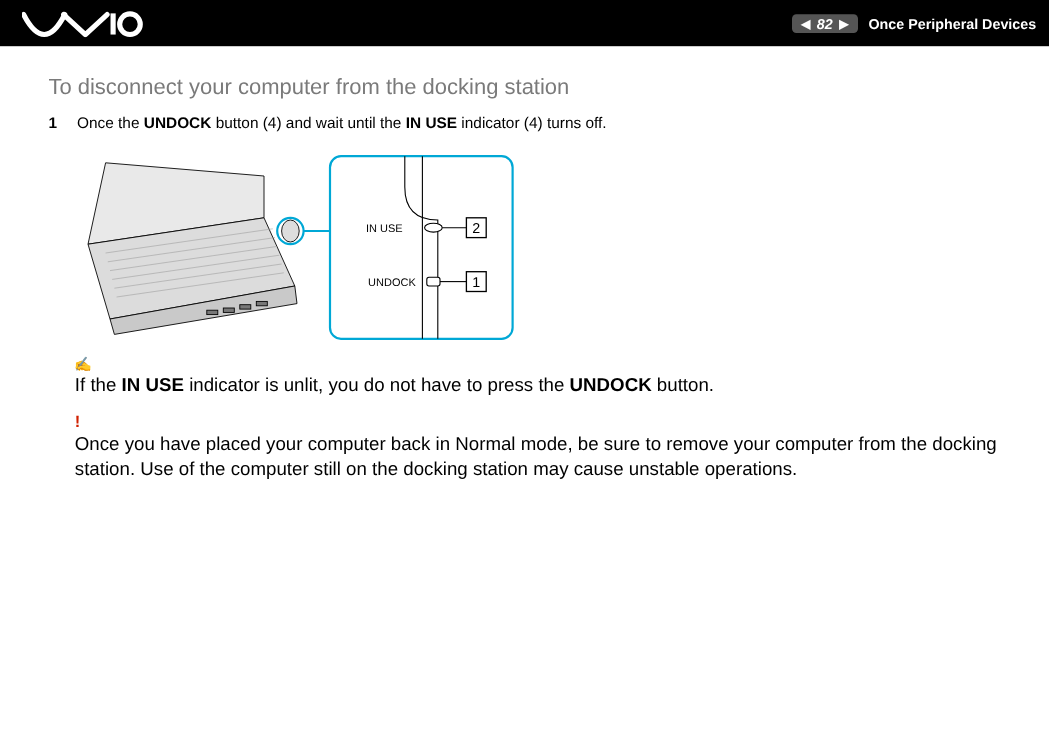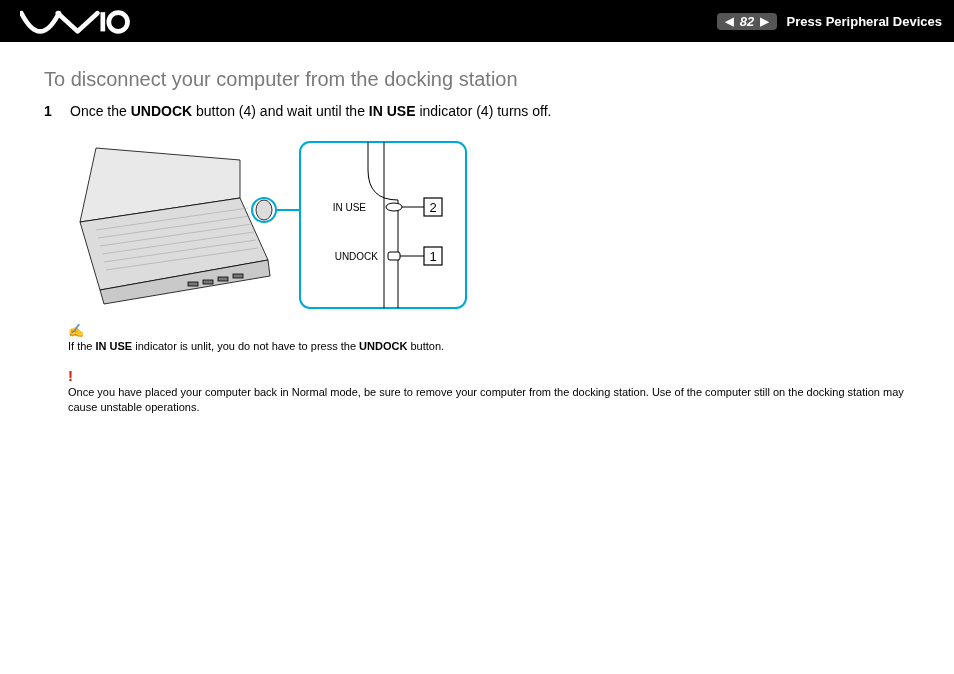--- a/index.html
+++ b/index.html
@@ -11,21 +11,21 @@
   .pager { display: flex; align-items: center; gap: 6px; font-style: italic; background: #555; border-radius: 4px; padding: 1px 8px; }
   .pager .tri { font-style: normal; font-size: 11px; cursor: pointer; }
   .content { padding: 26px 34px 0 44px; }
   .title { font-size: 20px; color: #7a7a7a; font-weight: 400; margin-bottom: 10px; }
   .step { font-size: 14px; line-height: 1.5; display: flex; gap: 14px; margin-bottom: 18px; }
   .step .num { font-weight: bold; min-width: 12px; }
   b { font-weight: bold; }
   .figure { margin: 0 0 14px 24px; display: flex; align-items: flex-start; gap: 0; }
   .note-icon { color: #00a0d0; font-size: 13px; margin-left: 24px; line-height: 1; }
   .warn-icon { color: #d02000; font-weight: bold; font-size: 15px; margin-left: 24px; line-height: 1; }
-  .para { font-size: 11px; line-height: 1.35; margin: 2px 0 14px 24px; font-family: Helvetica, Arial, sans-serif; font-stretch: condensed; }
+  .para { font-size: 17px; line-height: 1.35; margin: 2px 0 14px 24px; font-family: Helvetica, Arial, sans-serif; font-stretch: condensed; }
   .nlabel { font-family: Arial, sans-serif; font-size: 10px; fill: #000; }
   .boxnum { font-family: Arial, sans-serif; font-size: 13px; fill: #000; }
 </style>
 </head>
 <body>
 
 <div class="page">
   <div class="hdr">
     <div class="logo">
       <svg width="110" height="26" viewBox="0 0 210 50">
@@ -34,21 +34,21 @@
         <rect x="154" y="8" width="9" height="37" fill="#fff"></rect>
         <circle cx="188" cy="27" r="18" fill="none" stroke="#fff" stroke-width="9"></circle>
       </svg>
     </div>
     <div class="hdr-right">
       <div class="pager">
         <span class="tri">◀</span>
         <span>82</span>
         <span class="tri">▶</span>
       </div>
-      <div>Press Peripheral Devices</div>
+      <div>Once Peripheral Devices</div>
     </div>
   </div>
 
   <div class="content">
     <div class="title">To disconnect your computer from the docking station</div>
 
     <div class="step">
       <span class="num">1</span>
       <span>
         <span>Once the </span><b>UNDOCK</b><span> button (4) and wait until the </span><b>IN USE</b><span> indicator (4) turns off.</span>

